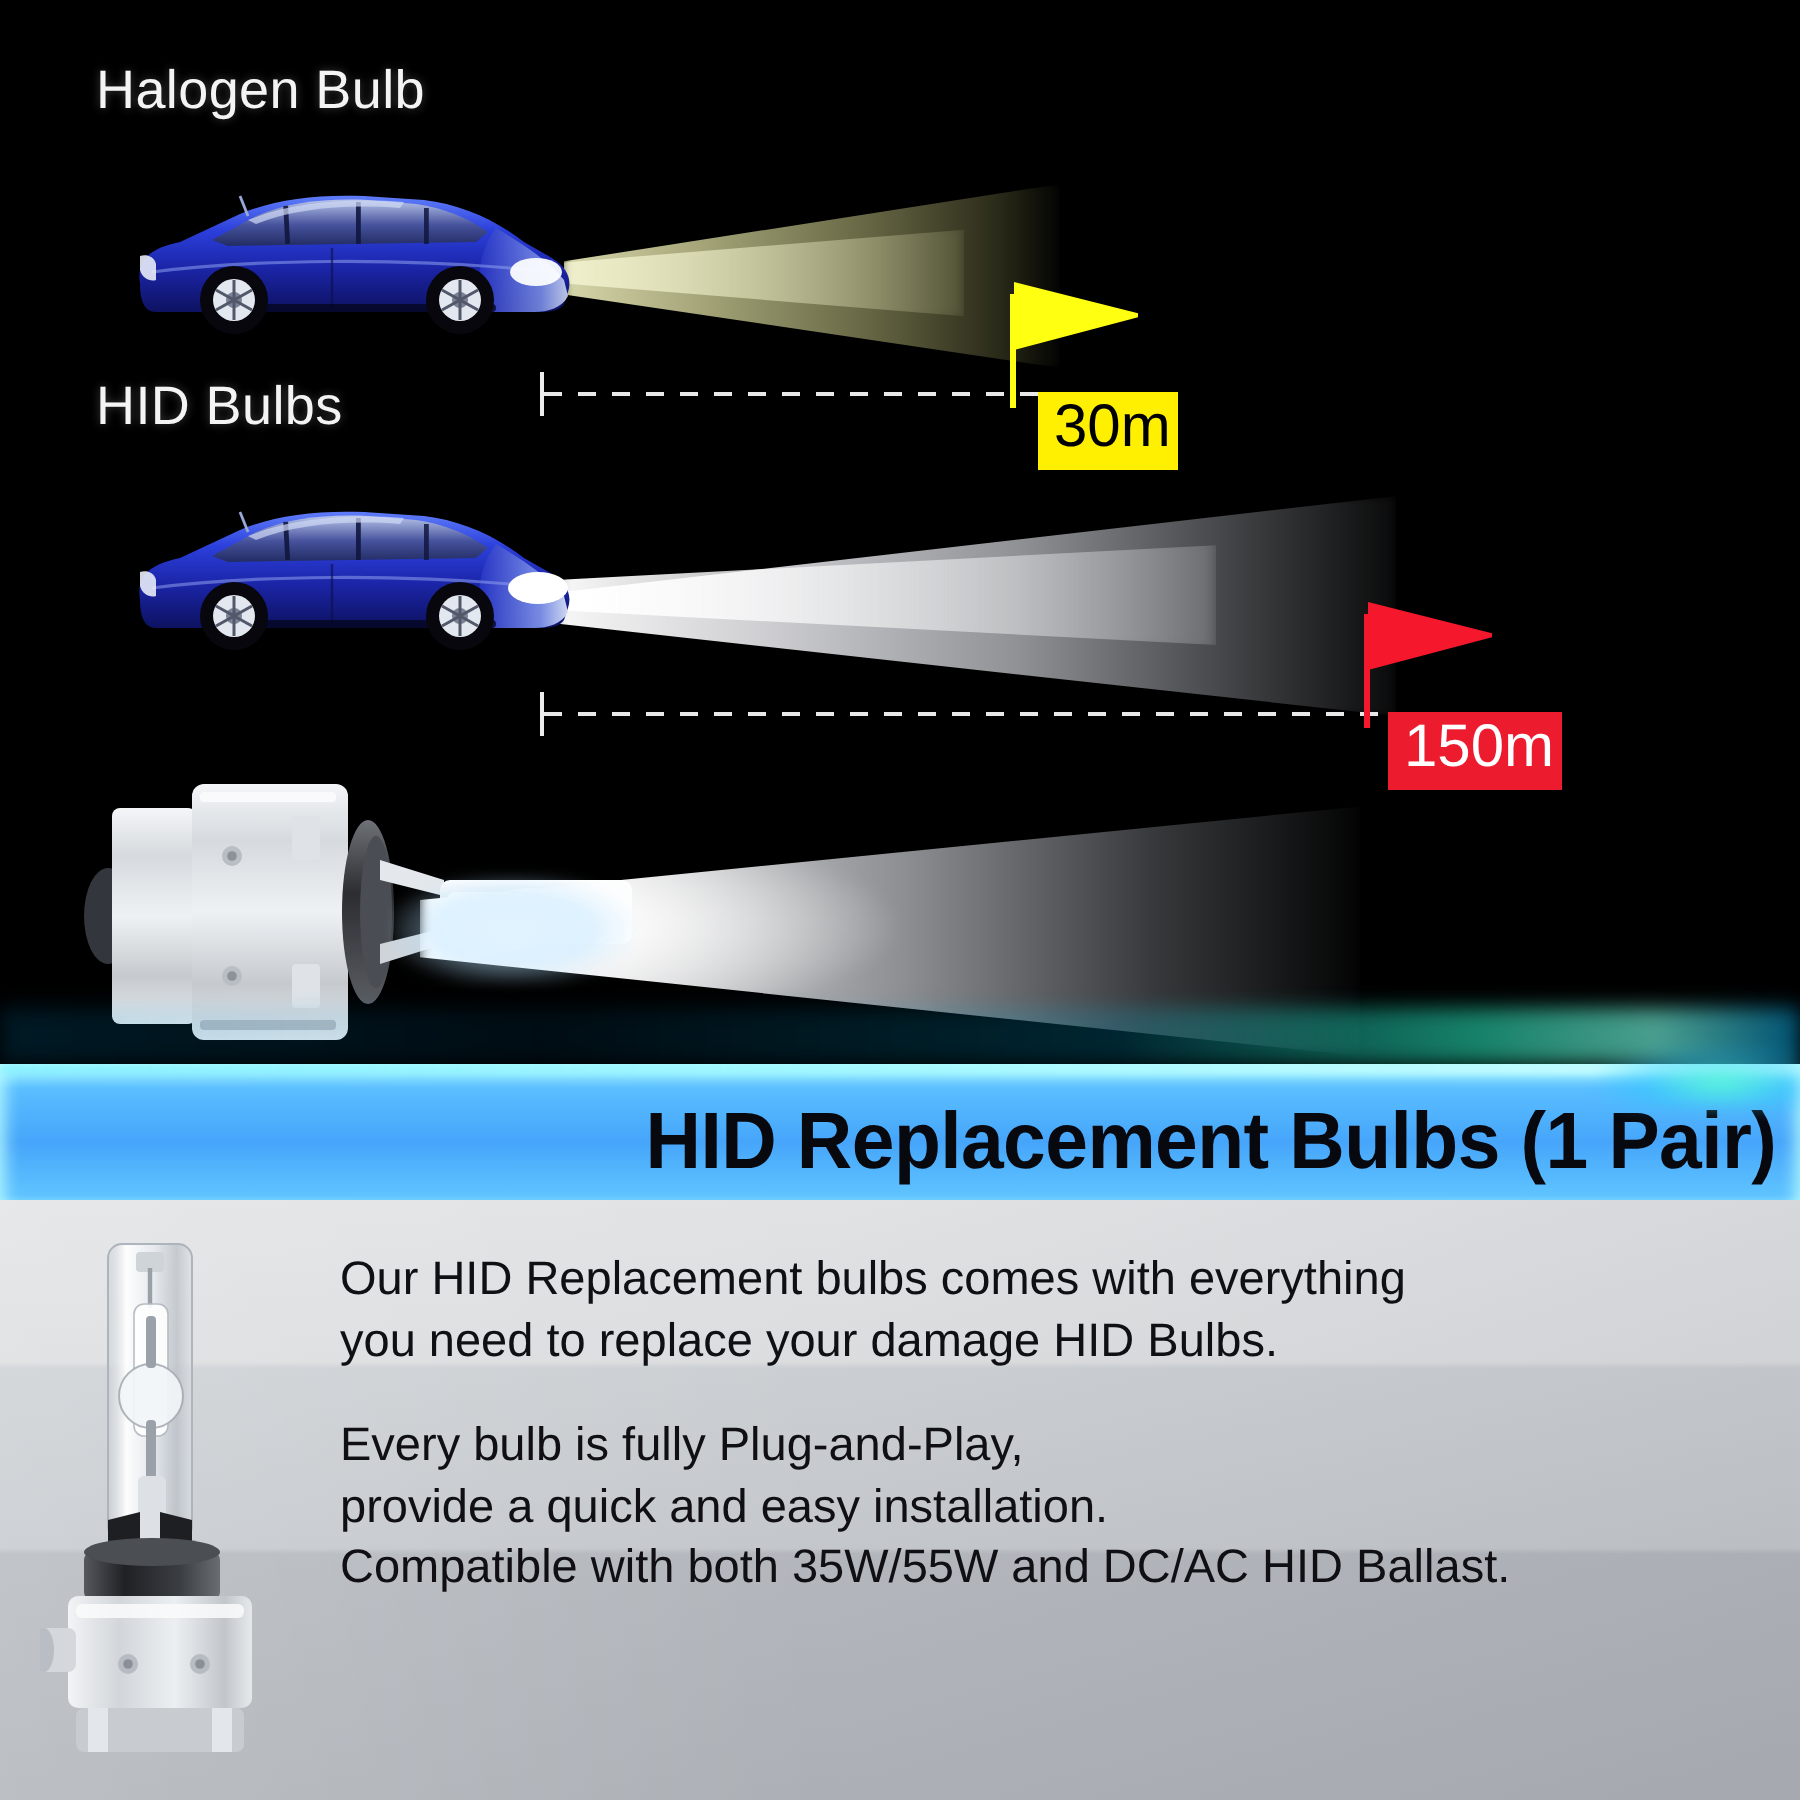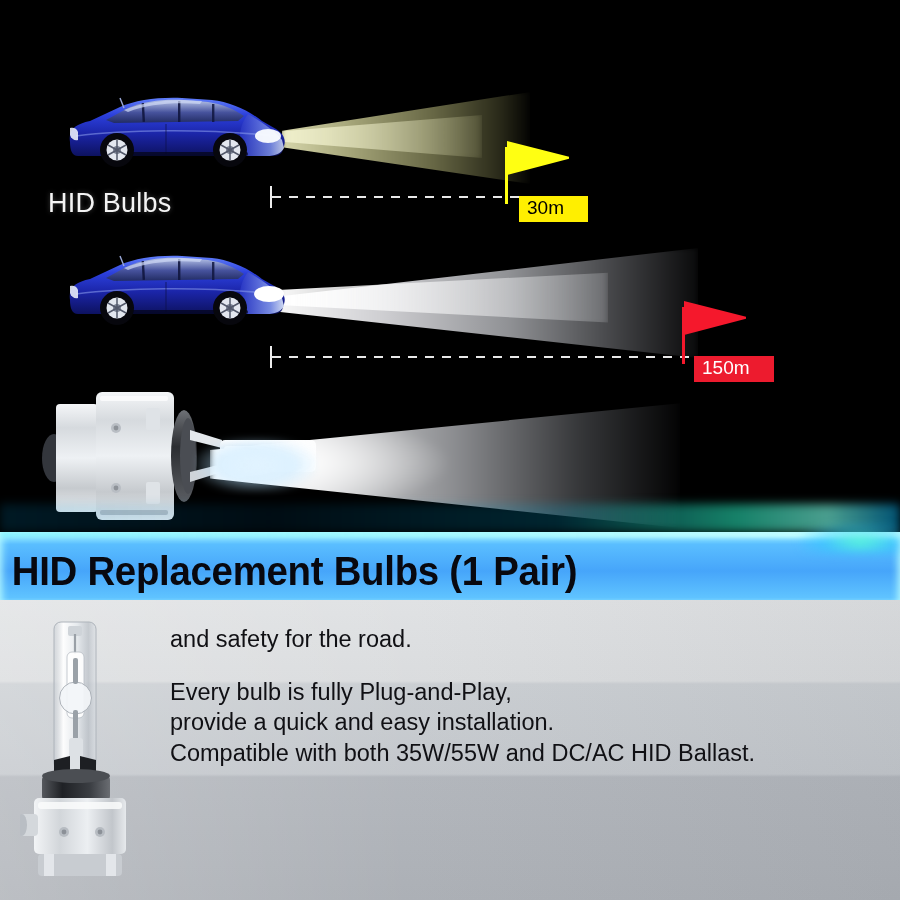--- a/index.html
+++ b/index.html
@@ -81,22 +81,22 @@
     background-size:17px 2px; background-repeat:repeat-x;
   }
   #measure-30  { left:270px; top:190px; width:253px; }
   #measure-150 { left:270px; top:350px; width:430px; }
 
   
   .flag-group { position:absolute; }
   .flag-pole { position:absolute; width:3px; }
   .flag-pennant { position:absolute; }
   .flag-box {
-    position:absolute; font-size:19px; font-weight:400;
-    padding:1px 24px 3px 8px; white-space:nowrap; line-height:1.16;
+    position:absolute; font-size:30px; font-weight:400;
+    padding:1px 4px 3px 8px; white-space:nowrap; line-height:1.16;
   }
 
   
   #flag-30 { left:505px; top:139px; }
   #flag-30 .flag-pole { left:0; top:8px; height:57px; background:#ffff12; }
   #flag-30 .flag-pennant {
     left:2px; top:2px; width:62px; height:34px; background:#ffff12;
     clip-path: polygon(0 0, 100% 46%, 100% 52%, 0 100%);
   }
   #flag-30 .flag-box {
@@ -148,21 +148,21 @@
     position:absolute; left:0; top:532px; width:900px; height:78px;
     background:
       linear-gradient(to bottom,
         rgba(160,245,255,.95) 0%,
         rgba(90,190,255,1) 16%,
         rgba(70,165,250,1) 50%,
         rgba(95,195,255,1) 84%,
         rgba(175,248,255,.95) 100%),
       linear-gradient(to right,
         #7fe6ff 0%, #56b8fb 10%, #4a9ef7 50%, #56b8fb 90%, #8af0ff 100%);
-    display:flex; align-items:center; justify-content:flex-start;
+    display:flex; align-items:center; justify-content:flex-end;
     box-shadow:
       inset 0 2px 10px rgba(190,255,255,.85),
       inset 0 -2px 10px rgba(190,255,255,.75);
     overflow:hidden;
   }
   #banner::before {
     content:""; position:absolute; left:0; top:0; width:900px; height:5px;
     background:linear-gradient(to right, rgba(120,240,255,.7) 0%, rgba(160,250,255,.95) 45%, rgba(210,255,255,1) 100%);
     filter:blur(2px);
   }
@@ -213,20 +213,21 @@
   #para-1 { margin-bottom:20px; }
   #para-2 { margin-bottom:22px; }
 </style>
 </head>
 <body>
 
 <div id="page">
 
   <div id="hero">
 
+    <div class="bulb-label" id="label-halogen">Halogen Bulb</div>
 
     <div class="bulb-label" id="label-hid">HID Bulbs</div>
 
     <div class="beam" id="beam-halogen"></div>
     <div class="beam" id="beam-halogen-core"></div>
 
     <div class="beam" id="beam-hid"></div>
     <div class="beam" id="beam-hid-core"></div>
 
     <div class="car" id="car-halogen">
@@ -471,23 +472,26 @@
         <ellipse cx="2" cy="215" rx="5" ry="11" fill="#b9bec4"></ellipse>
 
         <rect x="18" y="244" width="84" height="22" rx="4" fill="#c8ccd1"></rect>
         <rect x="24" y="244" width="10" height="22" fill="#eceff2" opacity=".75"></rect>
         <rect x="86" y="244" width="10" height="22" fill="#eceff2" opacity=".75"></rect>
       </svg>
     </div>
 
     <div id="info-text">
 
+      <div class="para" id="para-1">
+        <div> Our HID Replacement bulbs comes with everything</div>
+        <div>you need to replace your damage HID Bulbs.</div>
+      </div>
 
       <div class="para" id="para-2">
-        <div>and safety for the road.</div>
       </div>
 
       <div class="para" id="para-3">
         <div>Every bulb is fully Plug-and-Play,</div>
         <div>provide a quick and easy installation.</div>
         <div>Compatible with both 35W/55W and DC/AC HID Ballast.</div>
       </div>
 
     </div>
   </div>

